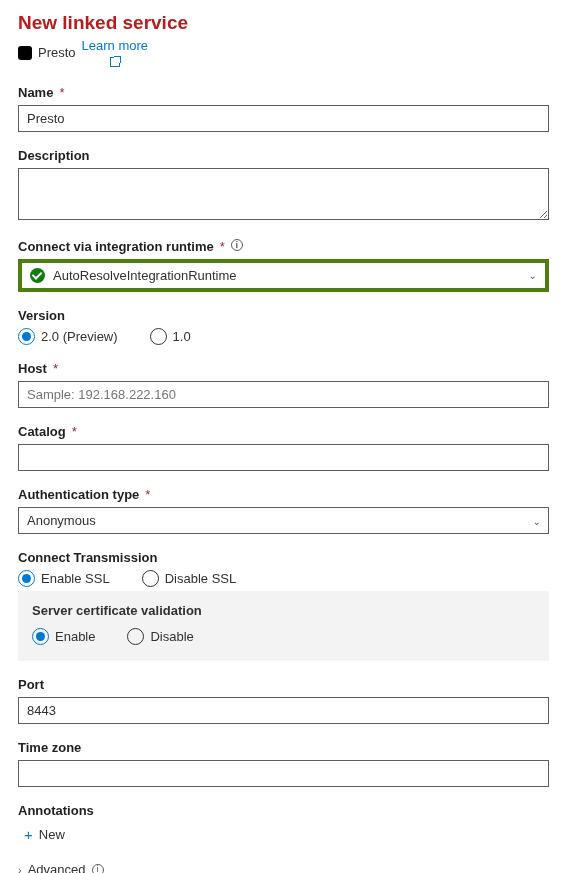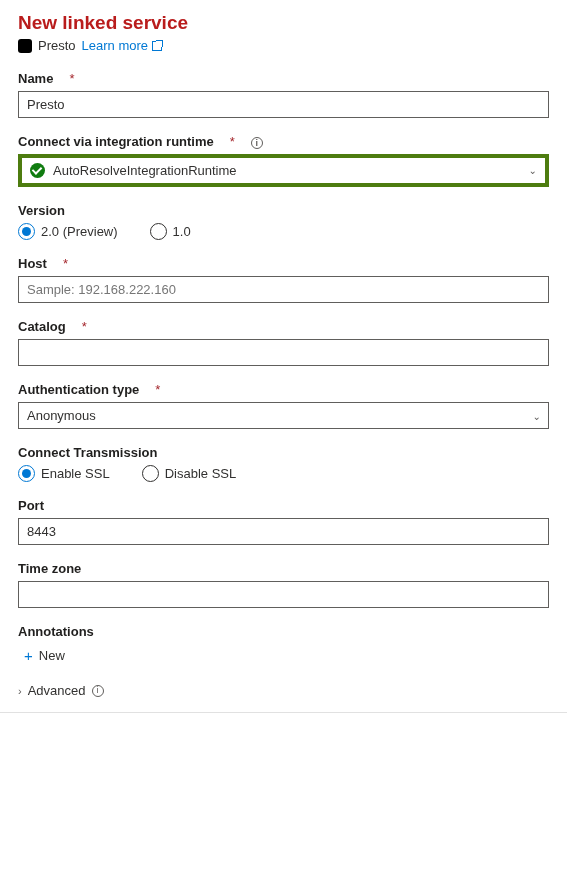--- a/index.html
+++ b/index.html
@@ -33,20 +33,21 @@
     border-radius: 3px;
     display: inline-block;
   }
   .learn-more {
     color: #0078d4;
     text-decoration: none;
     display: inline-flex;
     align-items: center;
     gap: 4px;
     cursor: pointer;
+    flex-direction: column;
   }
   .ext-icon {
     width: 10px; height: 10px;
     border: 1px solid #0078d4;
     position: relative;
     display: inline-block;
   }
   .ext-icon::after {
     content: "";
     position: absolute;
@@ -58,22 +59,22 @@
   }
   .field {
     margin-bottom: 16px;
   }
   .field-label {
     font-size: 13px;
     font-weight: 600;
     color: #201f1e;
     margin-bottom: 5px;
     display: flex;
-    align-items: flex-end;
-    gap: 16px;
+    align-items: flex-start;
+    gap: 6px;
   }
   .req { color: #a4262c; font-weight: 400; }
   .info-icon {
     width: 12px; height: 12px;
     border: 1px solid #605e5c;
     border-radius: 50%;
     display: inline-flex;
     align-items: center;
     justify-content: center;
     font-size: 9px;
@@ -228,20 +229,26 @@
   </div>
 
   <div class="field">
     <div class="field-label">
       <span>Name</span>
         <span class="req">*</span>
     </div>
     <input type="text" value="Presto" style="">
   </div>
 
+  <div class="field">
+    <div class="field-label">
+      <span>Description</span>
+    </div>
+    <textarea style=""></textarea>
+  </div>
 
   <div class="field">
     <div class="field-label">
       <span>Connect via integration runtime</span>
         <span class="req">*</span>
       <span class="info-icon">i</span>
     </div>
     <div class="ir-select">
       <span class="check-circle"></span>
       <span>AutoResolveIntegrationRuntime</span>
@@ -301,20 +308,33 @@
     <div class="radio-row">
       <div class="radio-item">
         <span class="radio selected"></span>
         <span>Enable SSL</span>
       </div>
       <div class="radio-item">
         <span class="radio"></span>
         <span>Disable SSL</span>
       </div>
     </div>
+    <div class="sub-panel">
+      <div class="sub-panel-title">Server certificate validation</div>
+      <div class="radio-row">
+        <div class="radio-item">
+          <span class="radio selected"></span>
+          <span>Enable</span>
+        </div>
+        <div class="radio-item">
+          <span class="radio"></span>
+          <span>Disable</span>
+        </div>
+      </div>
+    </div>
   </div>
 
   <div class="field">
     <div class="field-label">
       <span>Port</span>
     </div>
     <input type="text" value="8443" style="">
   </div>
 
   <div class="field">

